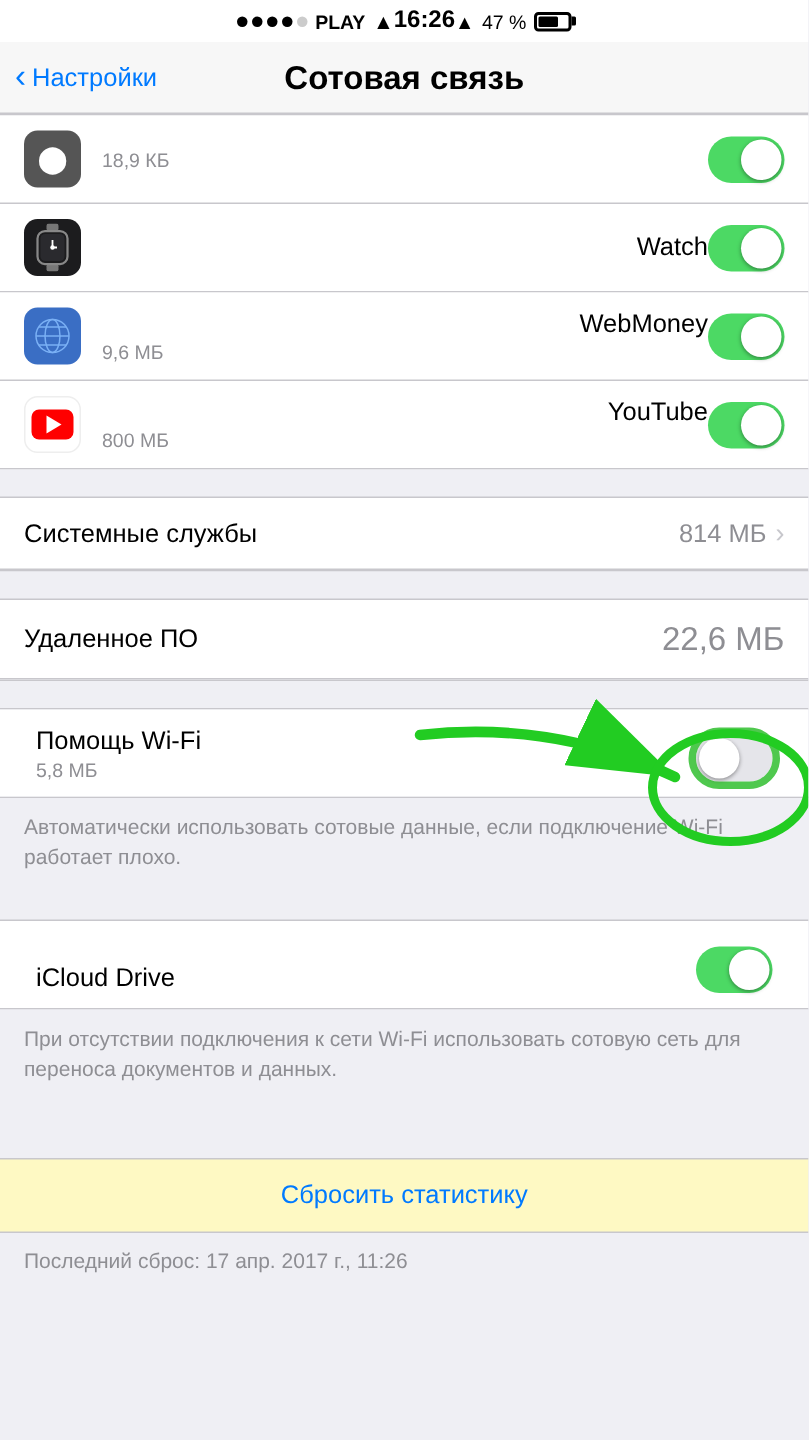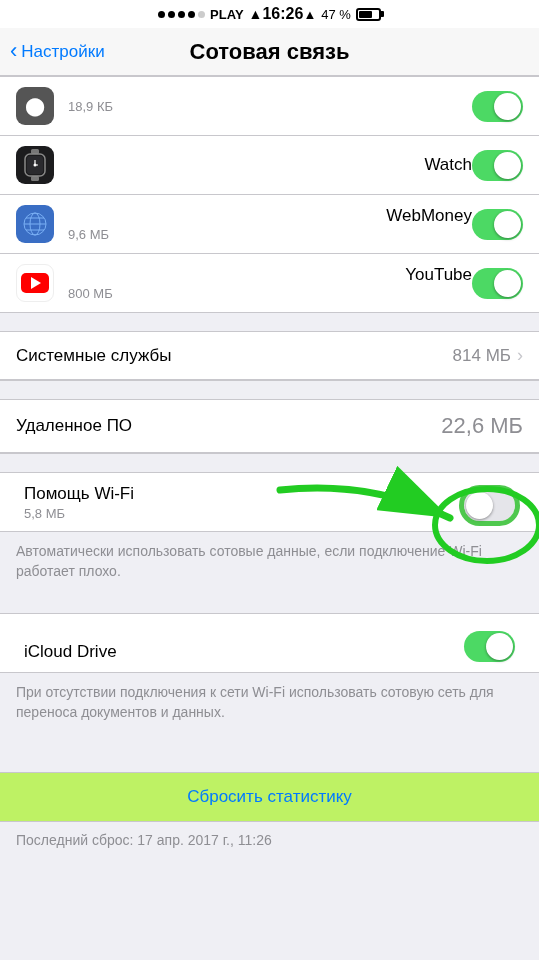--- a/index.html
+++ b/index.html
@@ -202,21 +202,21 @@
 
     
     .icloud-section {
       background: #fff;
       border-top: 1px solid #c8c7cc;
       border-bottom: 1px solid #c8c7cc;
     }
 
     
     .reset-section {
-      background: #bef264;
+      background: #fef9c3;
       border-top: 1px solid #c8c7cc;
       border-bottom: 1px solid #c8c7cc;
       margin-top: 18px;
     }
     .reset-row {
       padding: 14px 16px;
       text-align: center;
     }
     .reset-label { font-size: 17px; color: #007aff; }
 

